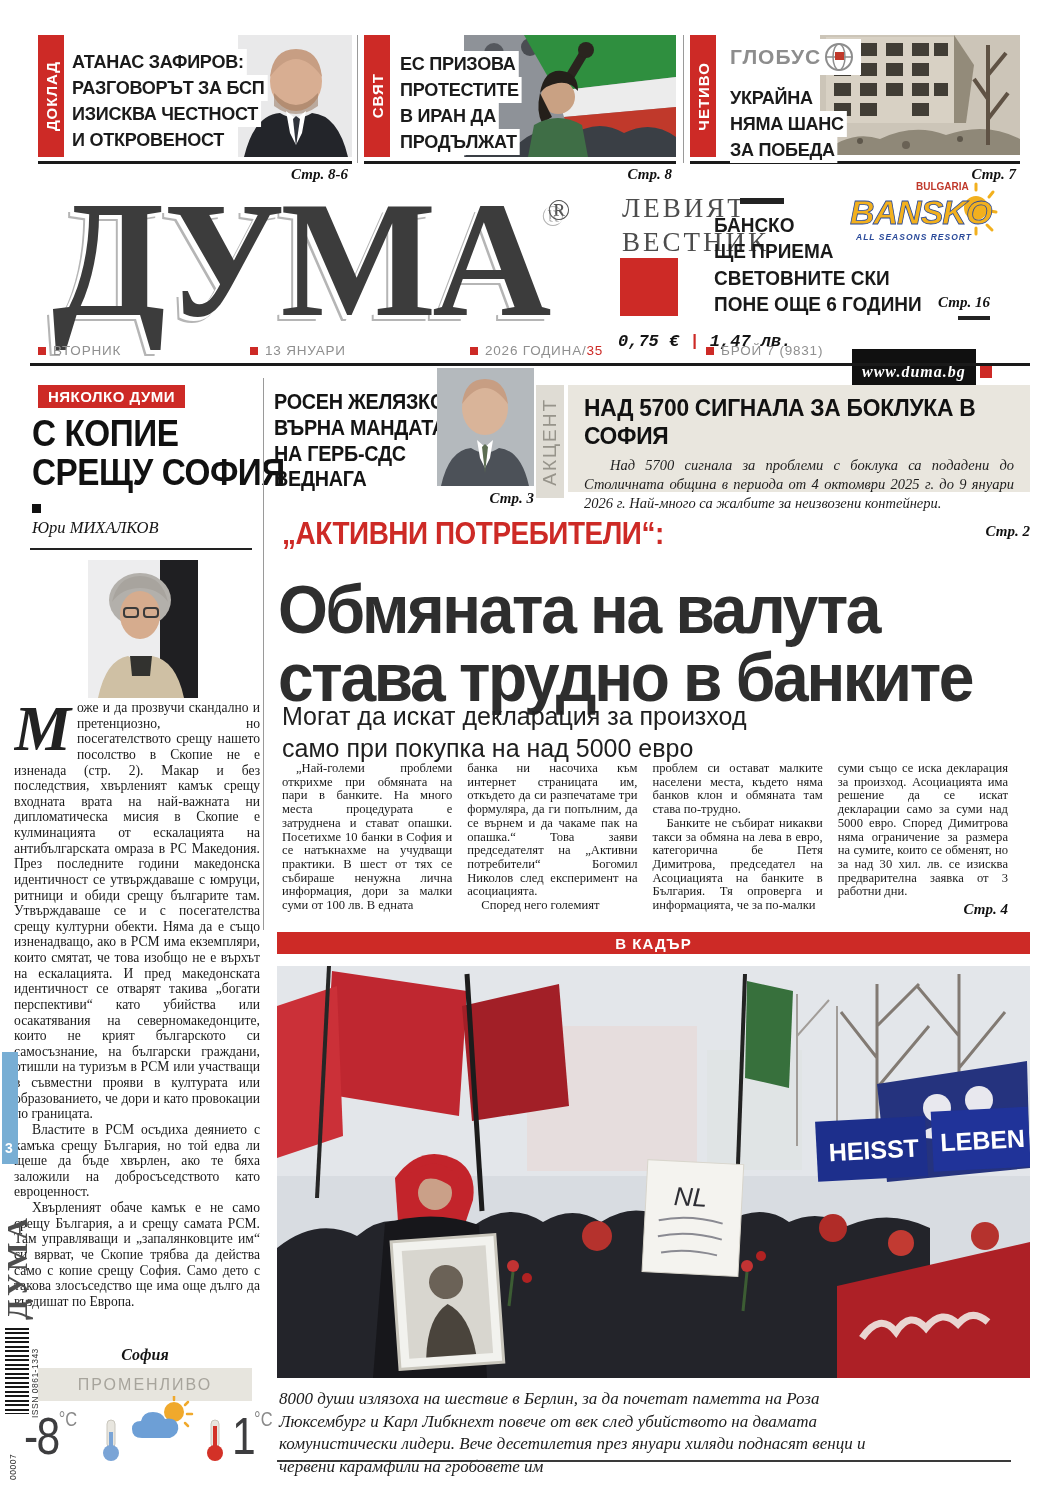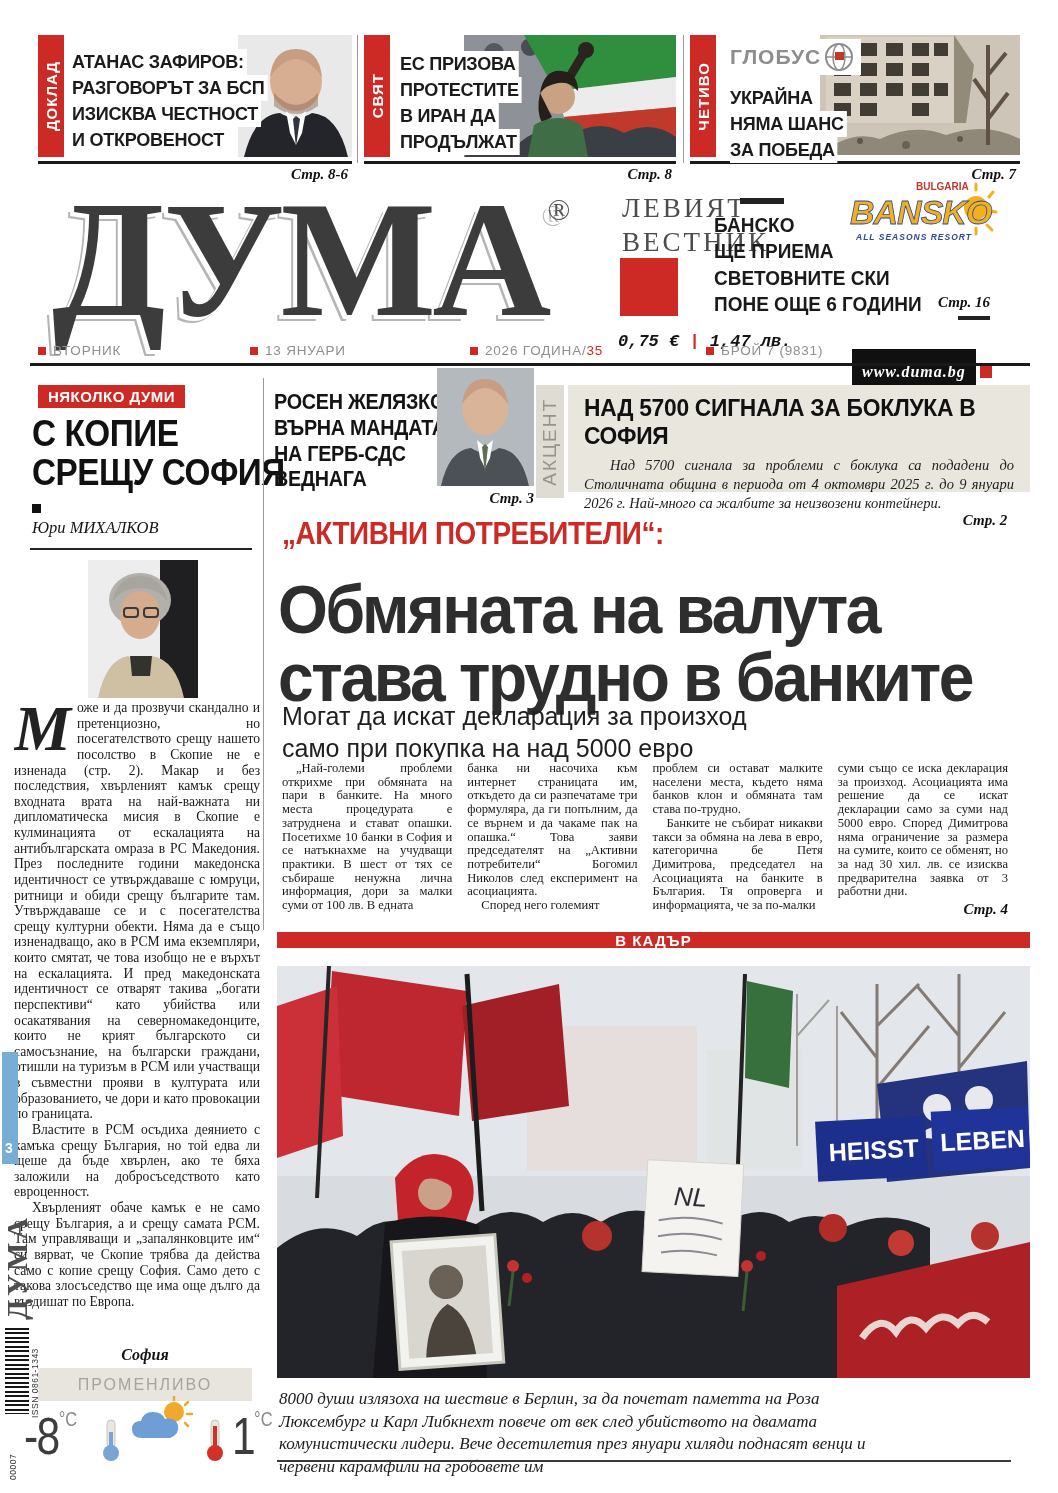--- a/index.html
+++ b/index.html
@@ -255,21 +255,21 @@
 </svg>
 <div class="page-ref abs" style="left:437px;top:490px;width:97px;text-align:right">Стр. 3</div>
 
 <div class="ak-label abs" style="left:536px;top:385px;width:28px;height:113px">
     <span class="vtext">АКЦЕНТ</span>
   </div>
 <div class="ak-box abs" style="left:568px;top:385px;width:462px;height:107px;padding:9px 16px 0 16px">
   <div class="ak-title">НАД 5700 СИГНАЛА ЗА БОКЛУКА В СОФИЯ</div>
   <div class="ak-body" style="margin-top:6px">Над 5700 сигнала за проблеми с боклука са подадени до Столичната община в периода от 4 октомври 2025 г. до 9 януари 2026 г. Най-много са жалбите за неизвозени контейнери.</div>
 </div>
-<div class="page-ref abs" style="left:940px;top:512px;width:90px;text-align:center">Стр. 2</div>
+<div class="page-ref abs" style="left:940px;top:523px;width:90px;text-align:right">Стр. 2</div>
 
 <div class="kicker abs" style="left:282px;top:516px">„АКТИВНИ ПОТРЕБИТЕЛИ“:</div>
 <div class="headline abs" style="left:278px;top:576px">
   <div>Обмяната на валута</div>
   <div>става трудно в банките</div>
 </div>
 <div class="deck abs" style="left:282px;top:700px">
   <div>Могат да искат декларация за произход</div>
   <div>само при покупка на над 5000 евро</div>
 </div>
@@ -284,21 +284,21 @@
   <div>
     <p>проблем си остават малките населени места, където няма банков клон и обмяната там става по-трудно.</p>
     <p class="ind">Банките не събират никакви такси за обмяна на лева в евро, категорична бе Петя Димитрова, председател на Асоциацията на банките в България. Тя опроверга и информацията, че за по-малки</p>
   </div>
   <div>
     <p>суми също се иска декларация за произход. Асоциацията има решение да се искат декларации само за суми над 5000 евро. Според Димитрова няма ограничение за размера на сумите, които се обменят, но за над 30 хил. лв. се изисква предварителна заявка от 3 работни дни.</p>
     <div class="page-ref" style="text-align:right;margin-top:2px">Стр. 4</div>
   </div>
 </div>
 
-<div class="frame-bar abs" style="left:277px;top:932px;width:753px;height:16px">
+<div class="frame-bar abs" style="left:277px;top:932px;width:753px;height:22px">
     <span>В КАДЪР</span>
   </div>
 <svg class="abs" style="left:277px;top:966px" width="753" height="412" viewBox="0 0 753 412" preserveAspectRatio="none">
   <rect width="753" height="412" fill="#d8dce1"></rect>
   <rect width="753" height="210" fill="#e3e6ea"></rect>
   <rect x="250" y="60" width="170" height="145" fill="#e8d9d6" opacity=".65"></rect>
   <rect x="430" y="84" width="95" height="120" fill="#dfe3e4" opacity=".8"></rect>
   <g stroke="#6a6056" stroke-width="3" fill="none" opacity=".8">
     <path d="M600 18 v165 M600 60 l42 -42 M600 92 l-36 -46 M600 122 l52 -62"></path>
     <path d="M682 8 v180 M682 70 l-42 -50 M682 102 l46 -56"></path>

